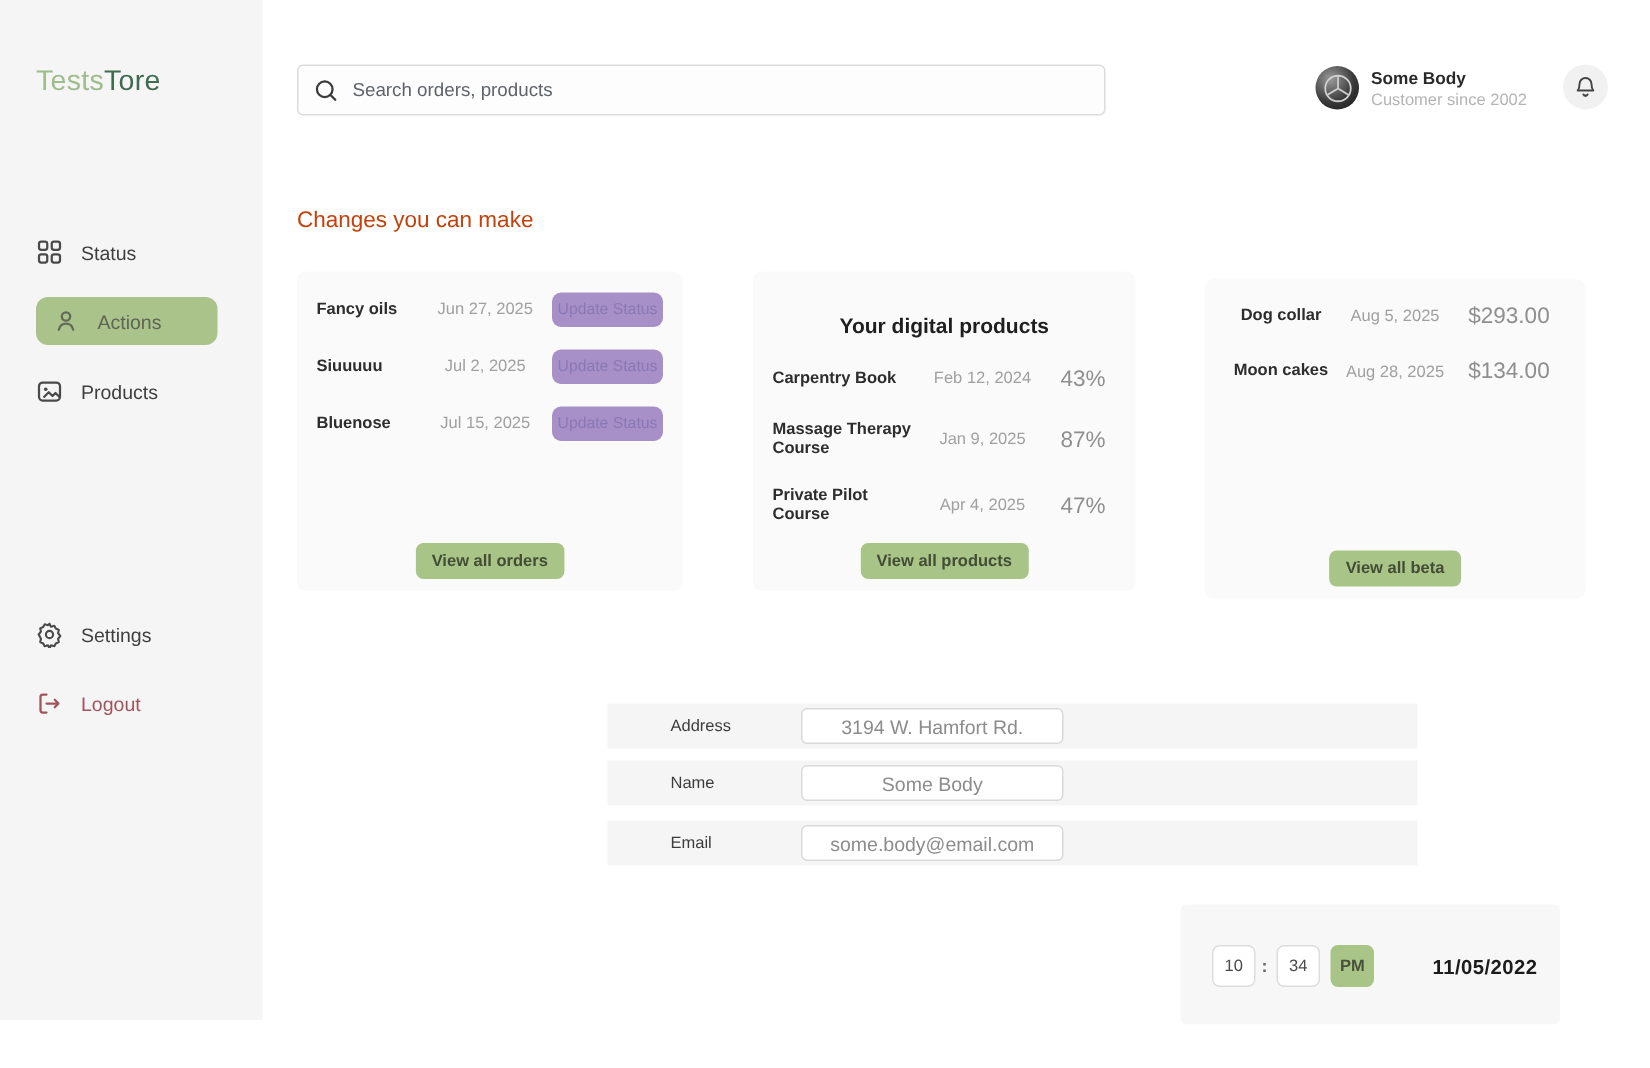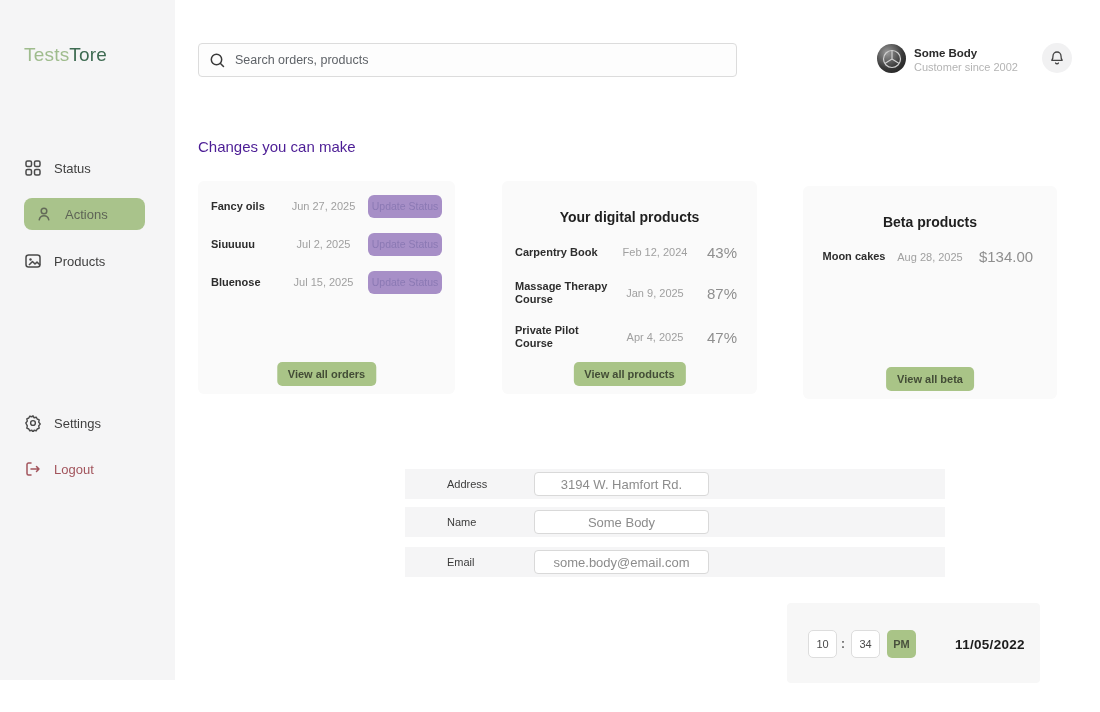--- a/index.html
+++ b/index.html
@@ -32,21 +32,21 @@
   .profile { position:absolute; left:877px; top:44px; display:flex; align-items:flex-start; gap:8px; }
   .avatar { width:29px; height:29px; border-radius:50%;
     background:radial-gradient(circle at 35% 30%, #9a9a9a, #3a3a3a 55%, #161616);
     display:flex; align-items:center; justify-content:center; }
   .profile-name { font-size:11.5px; font-weight:700; color:#2a2a2a; line-height:14px; margin-top:2px; }
   .profile-sub { font-size:11px; color:#b4b4b4; line-height:14px; }
   .bell-wrap { position:absolute; left:1042px; top:43px; width:30px; height:30px; border-radius:50%;
     background:#f1f1f2; display:flex; align-items:center; justify-content:center; cursor:pointer; }
 
   
-  .page-heading { position:absolute; left:198px; top:138px; font-size:15px; font-weight:500; color:#4c1d95; }
+  .page-heading { position:absolute; left:198px; top:138px; font-size:15px; font-weight:500; color:#c2410c; }
 
   .card { position:absolute; background:#fafafa; border-radius:6px; }
   .card-1 { left:198px; top:181px; width:257px; height:213px; }
   .card-2 { left:502px; top:181px; width:255px; height:213px; }
   .card-3 { left:803px; top:186px; width:254px; height:213px; }
   .card-title { padding-top:26px; text-align:center; font-size:14px; font-weight:700; color:#1f1f1f; line-height:20px; }
   .rows { margin-top:6px; }
   .row { display:flex; align-items:center; padding:0 13px; }
   .card-1 .row { height:38px; }
   .card-2 .row-h1 { height:38px; } .card-2 .row-h2 { height:44px; }
@@ -229,22 +229,26 @@
       <div class="row row-h2">
         <span class="cell-name">Private Pilot Course</span>
         <span class="cell-date">Apr 4, 2025</span>
         <span class="cell-num">47%</span>
       </div>
     </div>
     <button class="btn-green">View all products</button>
   </section>
 
   <section class="card card-3">
-    <div class="card-title">Beta products</div>
     <div class="rows">
+      <div class="row">
+        <span class="cell-name">Dog collar</span>
+        <span class="cell-date">Aug 5, 2025</span>
+        <span class="cell-num">$293.00</span>
+      </div>
       <div class="row">
         <span class="cell-name">Moon cakes</span>
         <span class="cell-date">Aug 28, 2025</span>
         <span class="cell-num">$134.00</span>
       </div>
     </div>
     <button class="btn-green">View all beta</button>
   </section>
 
   <div class="form-row form-row-0">

